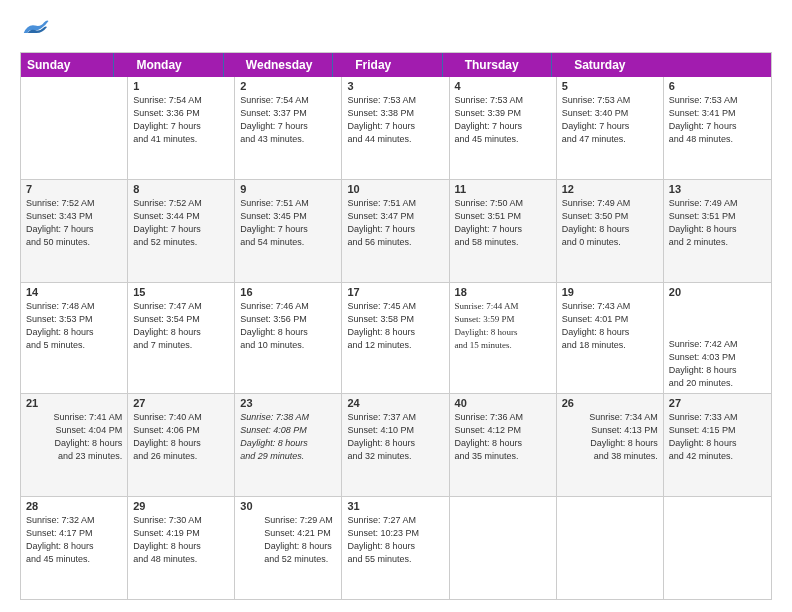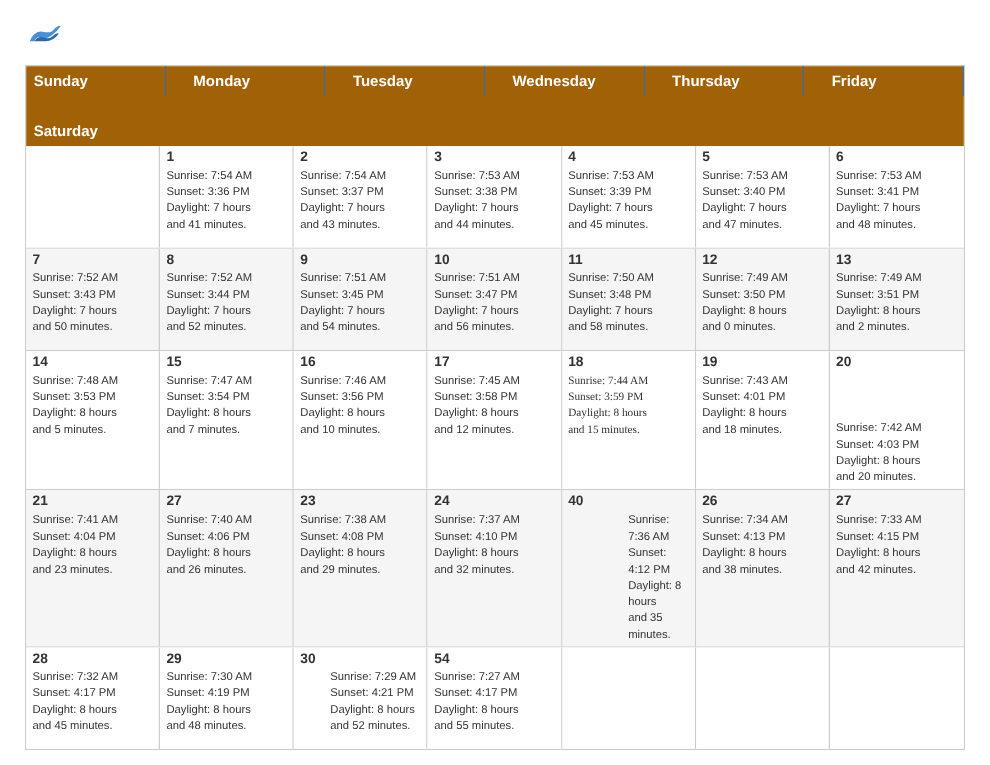--- a/index.html
+++ b/index.html
@@ -38,22 +38,22 @@
       color: #333;
     }
     .calendar {
       flex: 1;
       display: flex;
       flex-direction: column;
       border: 1px solid #ccc;
     }
     .cal-header {
       display: grid;
-      grid-template-columns: repeat(6, 1fr);
-      background: #a16207;
+      grid-template-columns: repeat(7, 1fr);
+      background: #a21caf;
       gap: 16px;
     }
     .cal-header-cell {
       color: #fff;
       font-size: 12px;
       font-weight: bold;
       padding: 5px 6px;
       border-right: 1px solid #3a6aaa;
     }
     .cal-header-cell:last-child { border-right: none; }
@@ -139,24 +139,23 @@
     <div class="title-section">
       <h1></h1>
       <h2></h2>
     </div>
   </div>
 
   <div class="calendar">
     <div class="cal-header">
     <div class="cal-header-cell">Sunday</div>
         <div class="cal-header-cell">Monday</div>
-        <div class="cal-header-cell">Tuesday</div>
         <div class="cal-header-cell">Wednesday</div>
+        <div class="cal-header-cell">Friday</div>
         <div class="cal-header-cell">Thursday</div>
-        <div class="cal-header-cell">Friday</div>
         <div class="cal-header-cell">Saturday</div>
       </div>
     <div class="cal-body">
     <div class="cal-row">
           <div class="cal-cell empty"></div>
           <div class="cal-cell">
             <span class="day-number">1</span>
             <div class="cell-info" style="white-space: pre-line;">Sunrise: 7:54 AM
 Sunset: 3:36 PM
 Daylight: 7 hours
@@ -223,21 +222,21 @@
           <div class="cal-cell alt-row">
             <span class="day-number">10</span>
             <div class="cell-info" style="white-space: pre-line;">Sunrise: 7:51 AM
 Sunset: 3:47 PM
 Daylight: 7 hours
 and 56 minutes.</div>
           </div>
           <div class="cal-cell alt-row">
             <span class="day-number">11</span>
             <div class="cell-info" style="white-space: pre-line;">Sunrise: 7:50 AM
-Sunset: 3:48 PM
+Sunset: 3:51 PM
 Daylight: 7 hours
 and 58 minutes.</div>
           </div>
           <div class="cal-cell alt-row">
             <span class="day-number">12</span>
             <div class="cell-info" style="white-space: pre-line;">Sunrise: 7:49 AM
 Sunset: 3:50 PM
 Daylight: 8 hours
 and 0 minutes.</div>
           </div>
@@ -296,56 +295,56 @@
             <span class="day-number">20</span>
             <div class="cell-info" style="white-space: pre-line; margin-top: 40px;">Sunrise: 7:42 AM
 Sunset: 4:03 PM
 Daylight: 8 hours
 and 20 minutes.</div>
           </div>
         </div>
         <div class="cal-row">
           <div class="cal-cell alt-row">
             <span class="day-number">21</span>
-            <div class="cell-info" style="white-space: pre-line;">Sunrise: 7:41 AM
+            <div class="cell-info" style="white-space: pre-line; text-align: right;">Sunrise: 7:41 AM
 Sunset: 4:04 PM
 Daylight: 8 hours
 and 23 minutes.</div>
           </div>
           <div class="cal-cell alt-row">
             <span class="day-number">27</span>
             <div class="cell-info" style="white-space: pre-line;">Sunrise: 7:40 AM
 Sunset: 4:06 PM
 Daylight: 8 hours
 and 26 minutes.</div>
           </div>
           <div class="cal-cell alt-row">
             <span class="day-number">23</span>
-            <div class="cell-info" style="white-space: pre-line;">Sunrise: 7:38 AM
+            <div class="cell-info" style="white-space: pre-line; font-style: italic;">Sunrise: 7:38 AM
 Sunset: 4:08 PM
 Daylight: 8 hours
 and 29 minutes.</div>
           </div>
           <div class="cal-cell alt-row">
             <span class="day-number">24</span>
             <div class="cell-info" style="white-space: pre-line;">Sunrise: 7:37 AM
 Sunset: 4:10 PM
 Daylight: 8 hours
 and 32 minutes.</div>
           </div>
           <div class="cal-cell alt-row">
             <span class="day-number">40</span>
-            <div class="cell-info" style="white-space: pre-line; margin-left: 48px;">Sunrise: 7:36 AM
+            <div class="cell-info" style="white-space: pre-line;">Sunrise: 7:36 AM
 Sunset: 4:12 PM
 Daylight: 8 hours
 and 35 minutes.</div>
           </div>
           <div class="cal-cell alt-row">
             <span class="day-number">26</span>
-            <div class="cell-info" style="white-space: pre-line;">Sunrise: 7:34 AM
+            <div class="cell-info" style="white-space: pre-line; text-align: right;">Sunrise: 7:34 AM
 Sunset: 4:13 PM
 Daylight: 8 hours
 and 38 minutes.</div>
           </div>
           <div class="cal-cell alt-row">
             <span class="day-number">27</span>
             <div class="cell-info" style="white-space: pre-line;">Sunrise: 7:33 AM
 Sunset: 4:15 PM
 Daylight: 8 hours
 and 42 minutes.</div>
@@ -367,23 +366,23 @@
 and 48 minutes.</div>
           </div>
           <div class="cal-cell">
             <span class="day-number">30</span>
             <div class="cell-info" style="white-space: pre-line; margin-left: 24px;">Sunrise: 7:29 AM
 Sunset: 4:21 PM
 Daylight: 8 hours
 and 52 minutes.</div>
           </div>
           <div class="cal-cell">
-            <span class="day-number">54</span>
+            <span class="day-number">31</span>
             <div class="cell-info" style="white-space: pre-line;">Sunrise: 7:27 AM
-Sunset: 4:17 PM
+Sunset: 10:23 PM
 Daylight: 8 hours
 and 55 minutes.</div>
           </div>
           <div class="cal-cell empty"></div>
           <div class="cal-cell empty"></div>
           <div class="cal-cell empty"></div>
         </div>
       </div>
   </div>
 </div>

